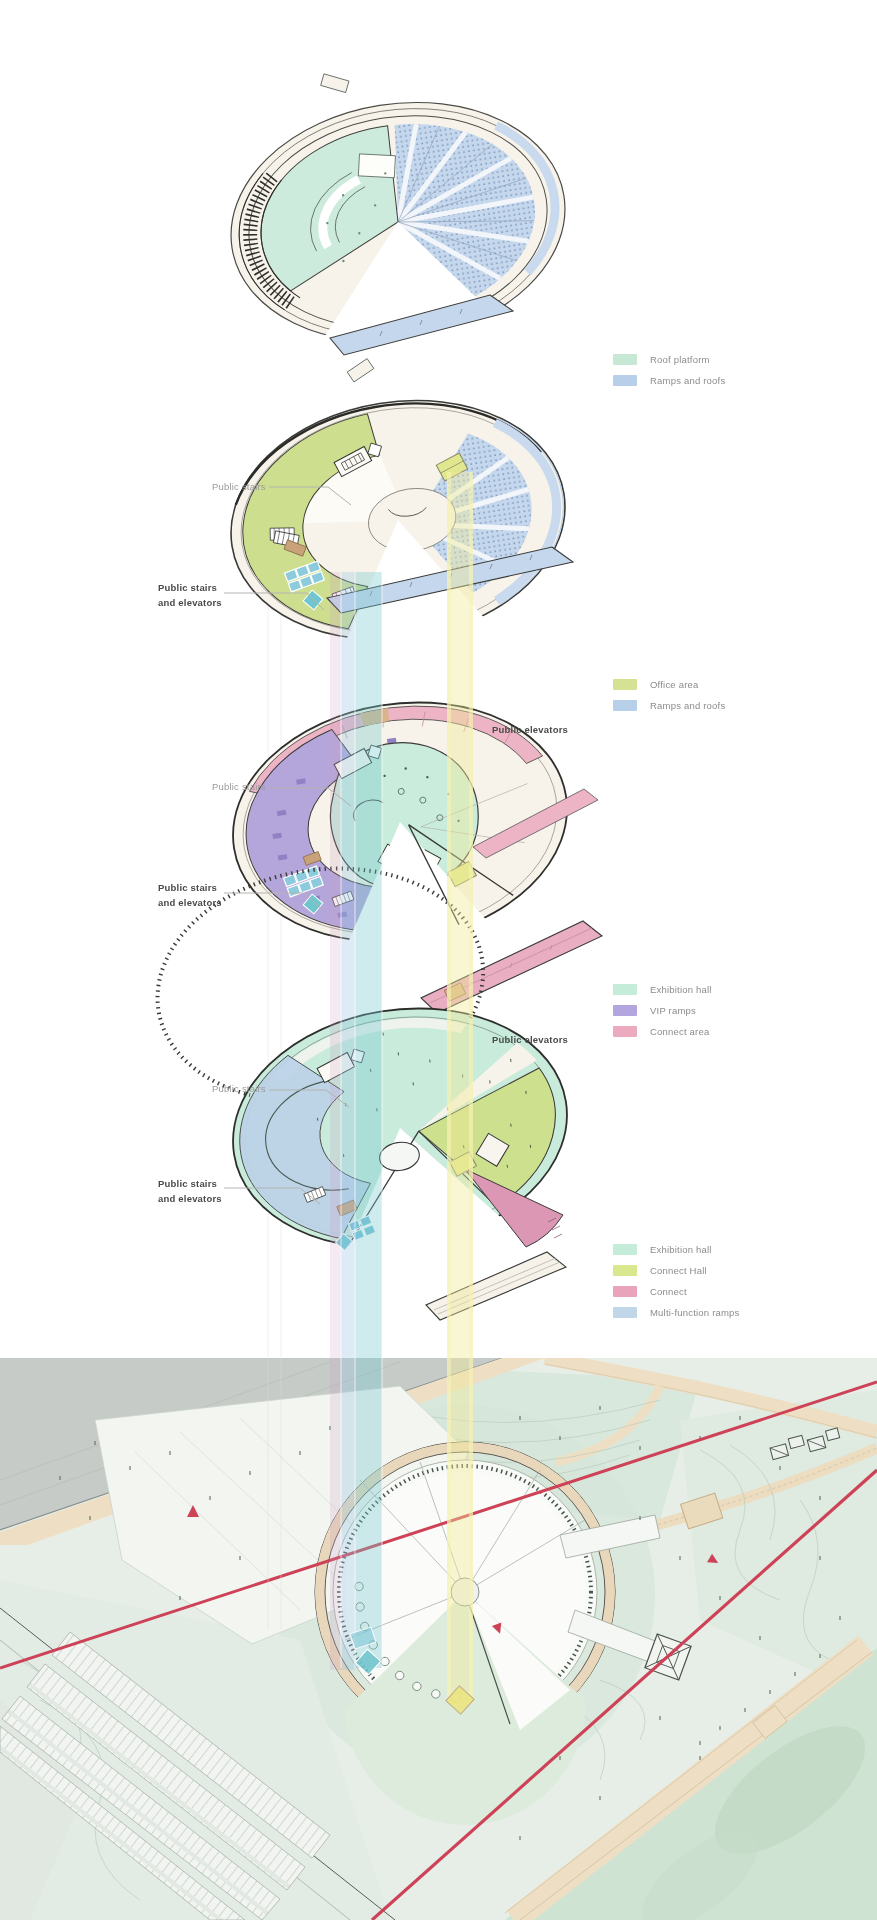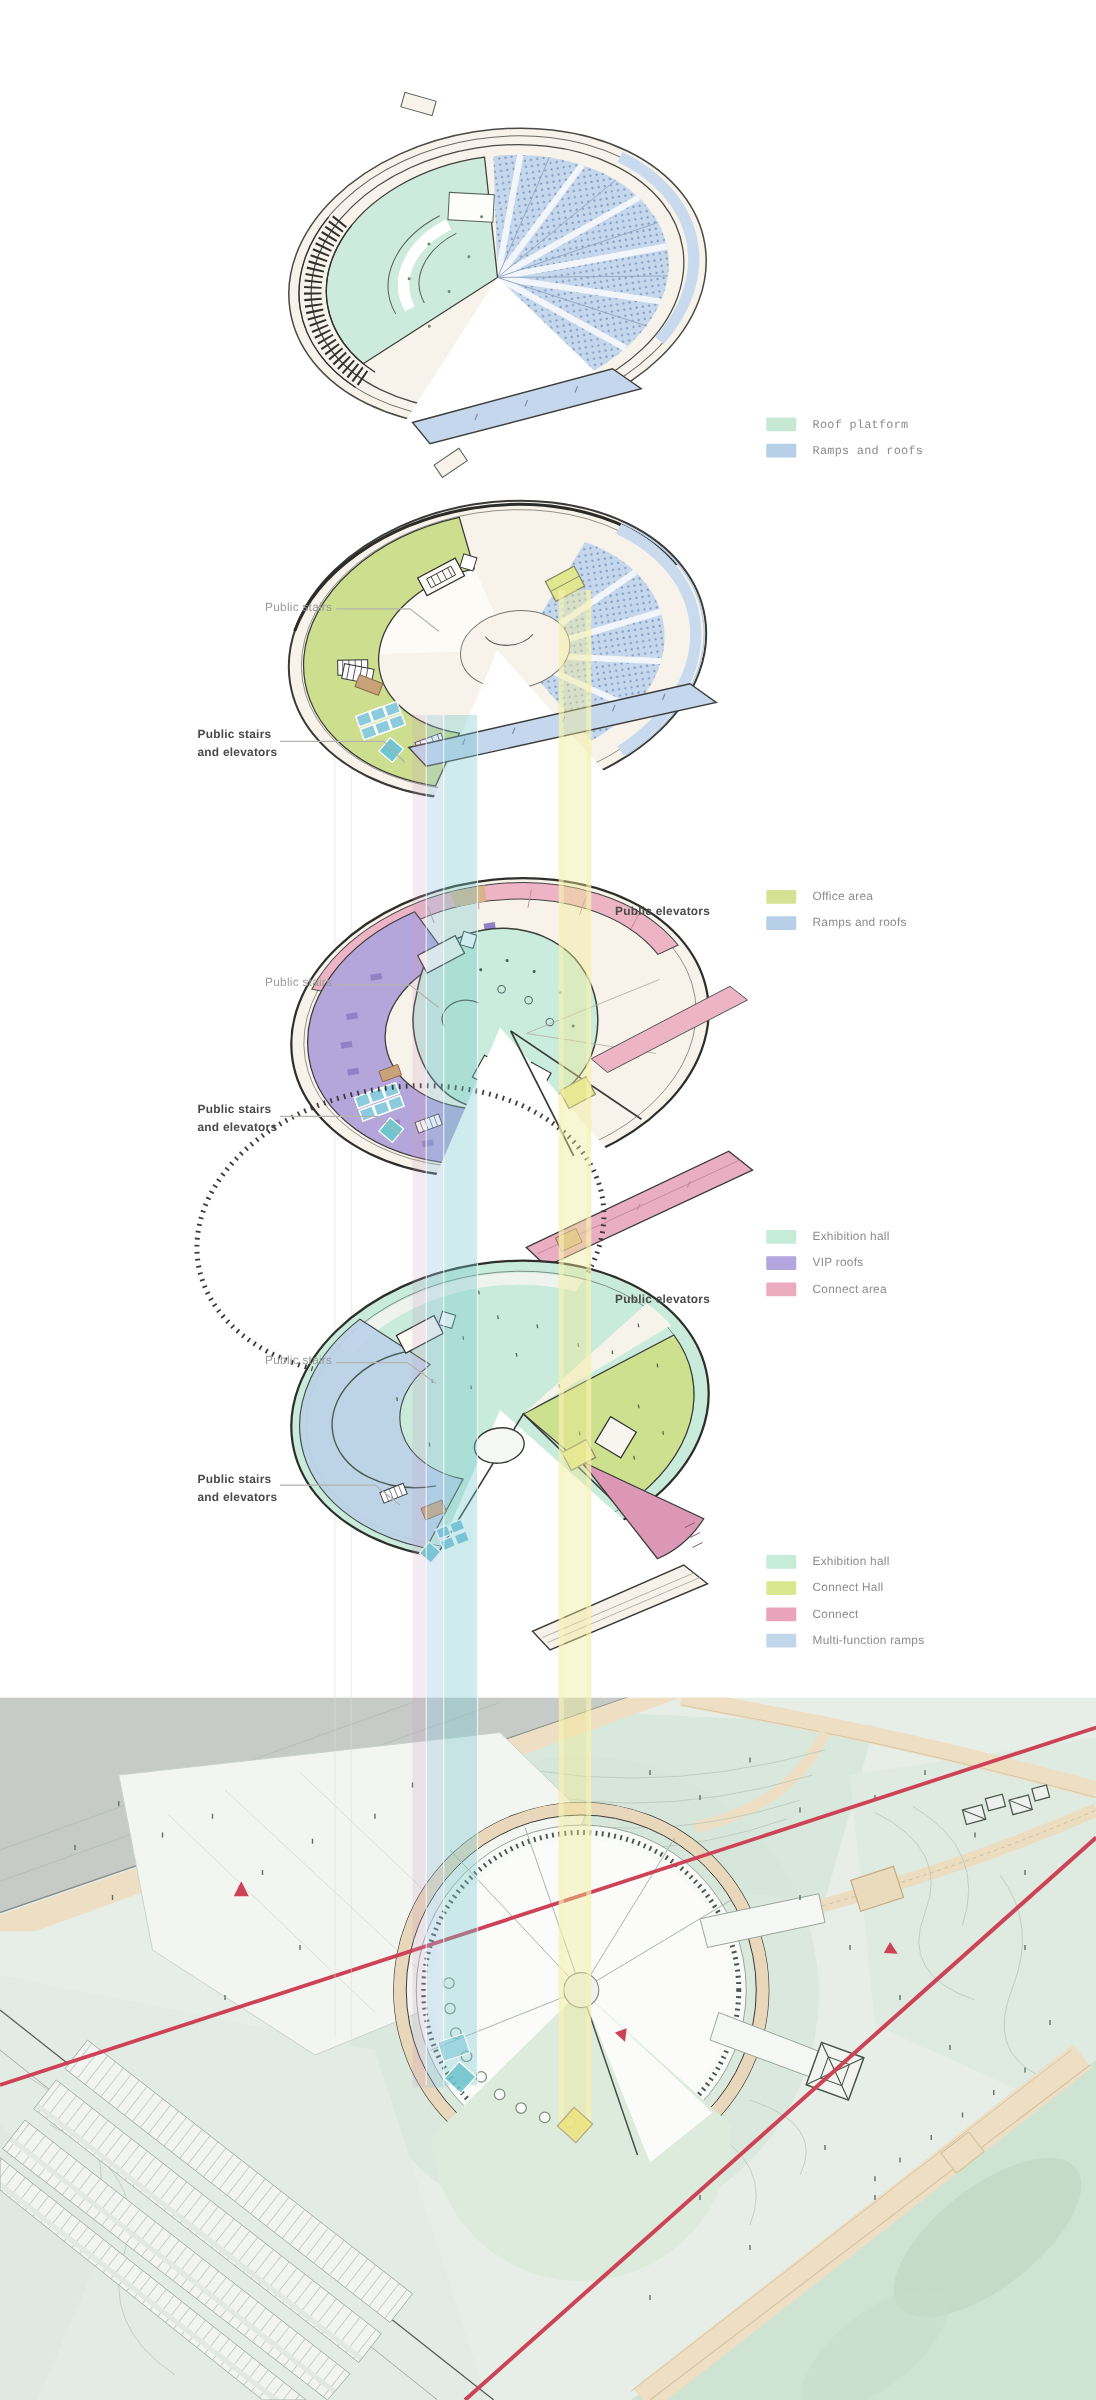--- a/index.html
+++ b/index.html
@@ -470,50 +470,50 @@
   <span>and elevators</span>
 </div>
 <div class="callout dark" style="left:492px;top:1032px;">Public elevators</div>
 
 <div class="callout gray" style="left:212px;top:1083px;">Public stairs</div>
 <div class="callout dark" style="left:158px;top:1176px;">
   <span>Public stairs</span><br>
   <span>and elevators</span>
 </div>
 
-<div class="legend" style="top:334px;font-family:Liberation Mono, monospace;">
+<div class="legend" style="top:354px;">
   <div class="legend-row">
     <span class="sw" style="background-color: rgb(199, 232, 213);"></span>
     <span class="lg-label">Roof platform</span>
   </div>
   <div class="legend-row">
     <span class="sw" style="background-color: rgb(183, 207, 233);"></span>
     <span class="lg-label">Ramps and roofs</span>
   </div>
 </div>
 
-<div class="legend" style="top:712px;">
+<div class="legend" style="top:679px;">
   <div class="legend-row">
     <span class="sw" style="background-color: rgb(214, 226, 147);"></span>
     <span class="lg-label">Office area</span>
   </div>
   <div class="legend-row">
     <span class="sw" style="background-color: rgb(183, 207, 233);"></span>
     <span class="lg-label">Ramps and roofs</span>
   </div>
 </div>
 
 <div class="legend" style="top:984px;">
   <div class="legend-row">
     <span class="sw" style="background-color: rgb(196, 236, 217);"></span>
     <span class="lg-label">Exhibition hall</span>
   </div>
   <div class="legend-row">
     <span class="sw" style="background-color: rgb(179, 165, 222);"></span>
-    <span class="lg-label">VIP roofs</span>
+    <span class="lg-label">VIP ramps</span>
   </div>
   <div class="legend-row">
     <span class="sw" style="background-color: rgb(236, 170, 190);"></span>
     <span class="lg-label">Connect area</span>
   </div>
 </div>
 
 <div class="legend" style="top:1244px;">
   <div class="legend-row">
     <span class="sw" style="background-color: rgb(196, 236, 217);"></span>

